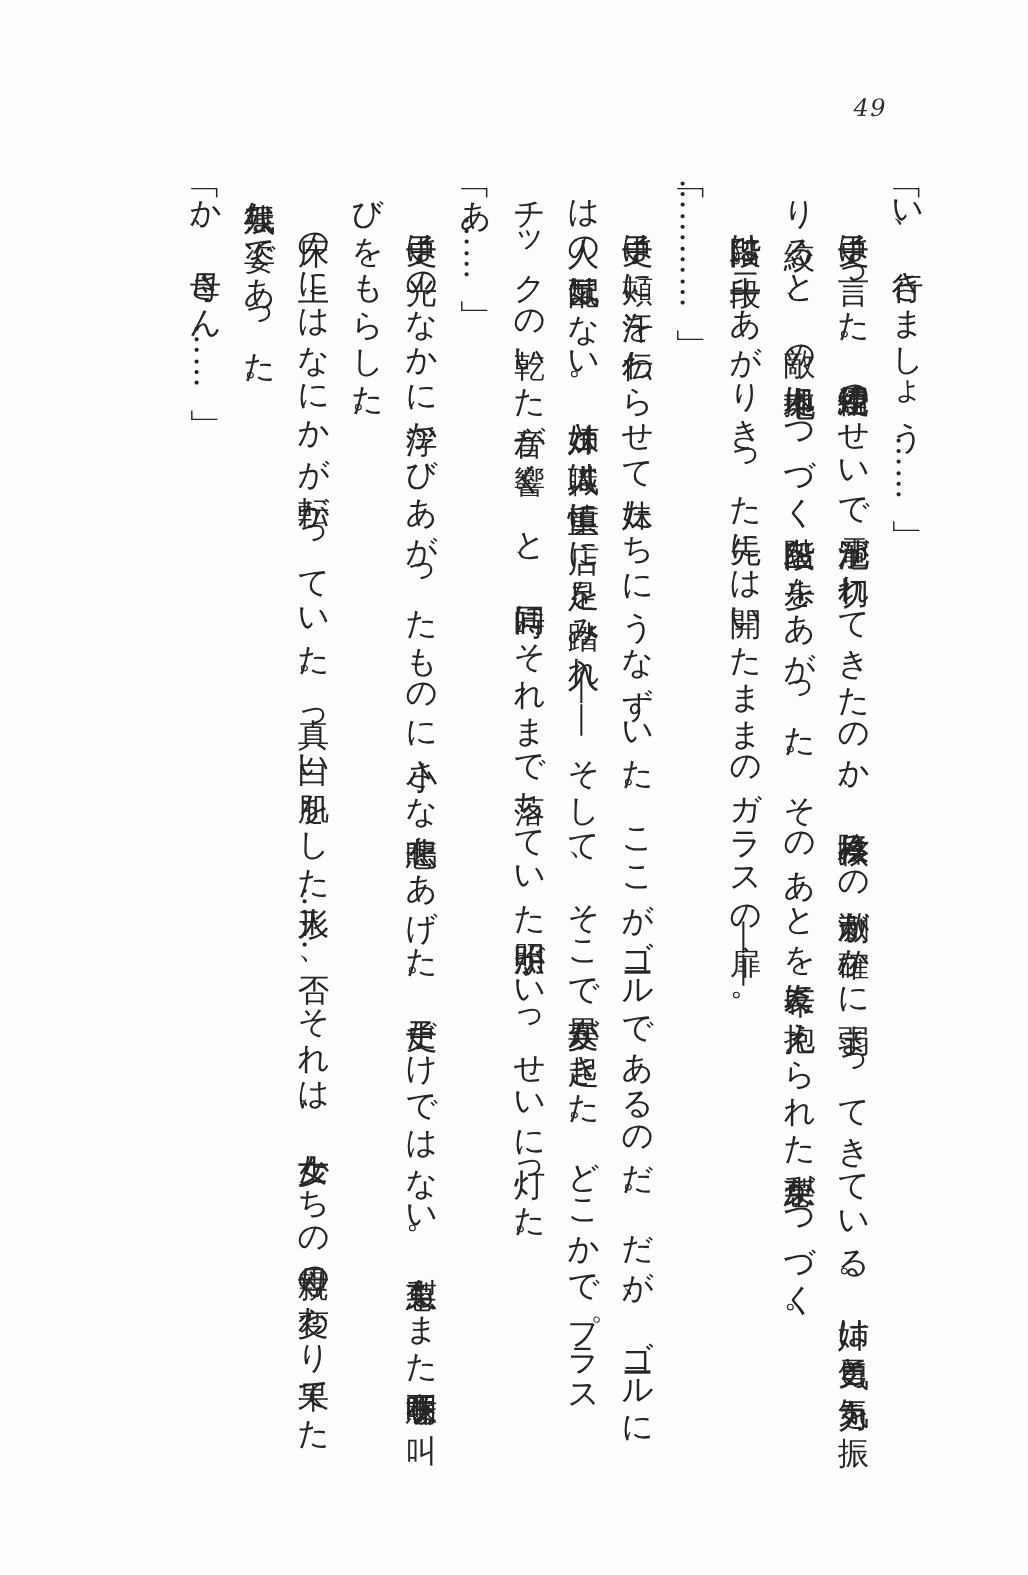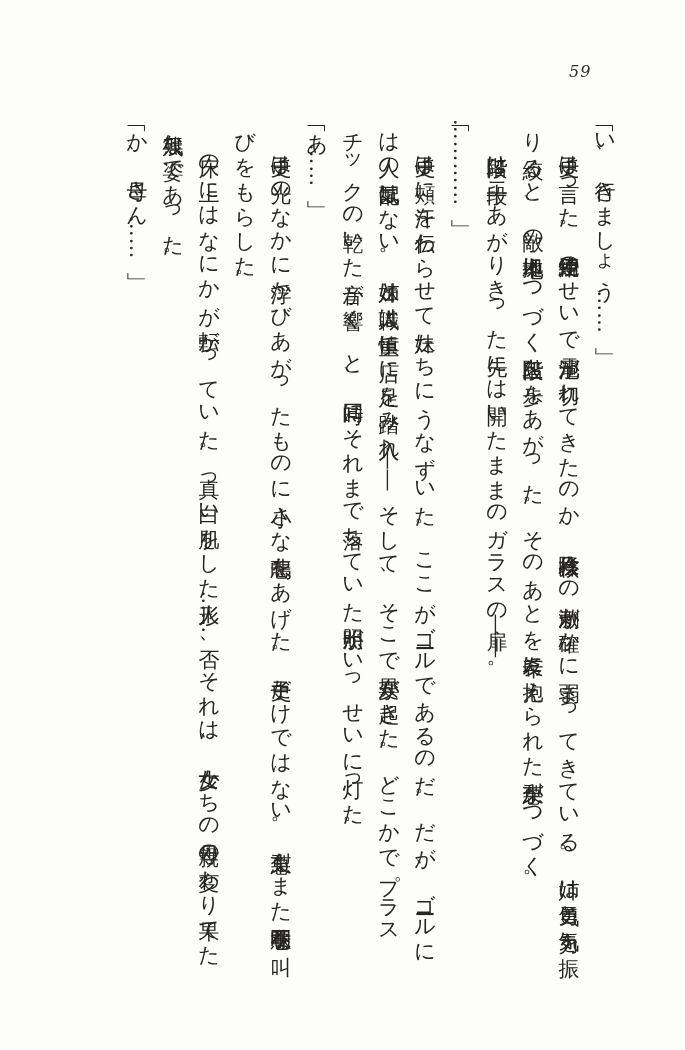--- a/index.html
+++ b/index.html
@@ -47,21 +47,21 @@
   }
   .text-block p.indent {
     text-indent: 21.8px;
   }
 </style>
 </head>
 <body>
 
 <main class="book-page">
 
-  <div class="page-number">59</div>
+  <div class="page-number">49</div>
 
   <section class="text-block">
     <p>「い、行きましょう……」</p>
     <p class="indent">史子は言った。連続使用のせいで電池が切れてきたのか、陰核揉みの刺激が確かに弱まってきている。姉は勇気と気力を振り絞ると、敵の本拠地につづく階段を一歩をあがった。そのあとを友希に抱えられた梨恵がつづく。</p>
     <p class="indent">階段は二十段。あがりきった先には開いたままのガラスの扉――。</p>
     <p>「…………」</p>
     <p class="indent">史子は頰に汗を伝わらせて妹たちにうなずいた。ここがゴールであるのだ。だが、ゴールには人の気配はない。姉妹と職人は慎重に店に足を踏み入れ――そして、そこで異変が起きた。どこかでプラスチックの乾いた音が響く。と、同時にそれまで落ちていた照明がいっせいに灯った。</p>
     <p>「あ……」</p>
     <p class="indent">史子は光のなかに浮かびあがったものに小さな悲鳴をあげた。史子だけではない。梨恵もまた意味不明な叫びをもらした。</p>
     <p class="indent">床の上にはなにかが転がっていた。真っ白い肌をした人形……否、それは、少女たちの母親の変わり果てた無残な姿であった。</p>

